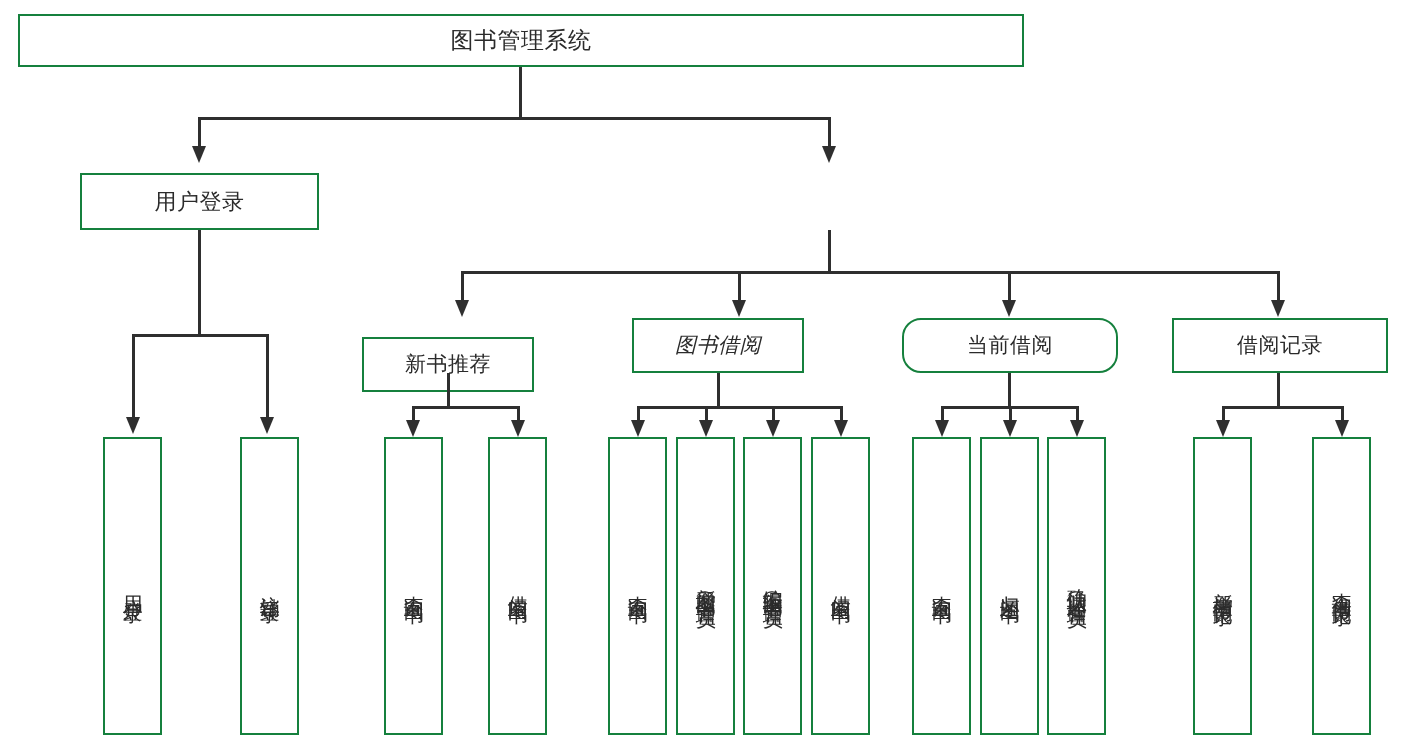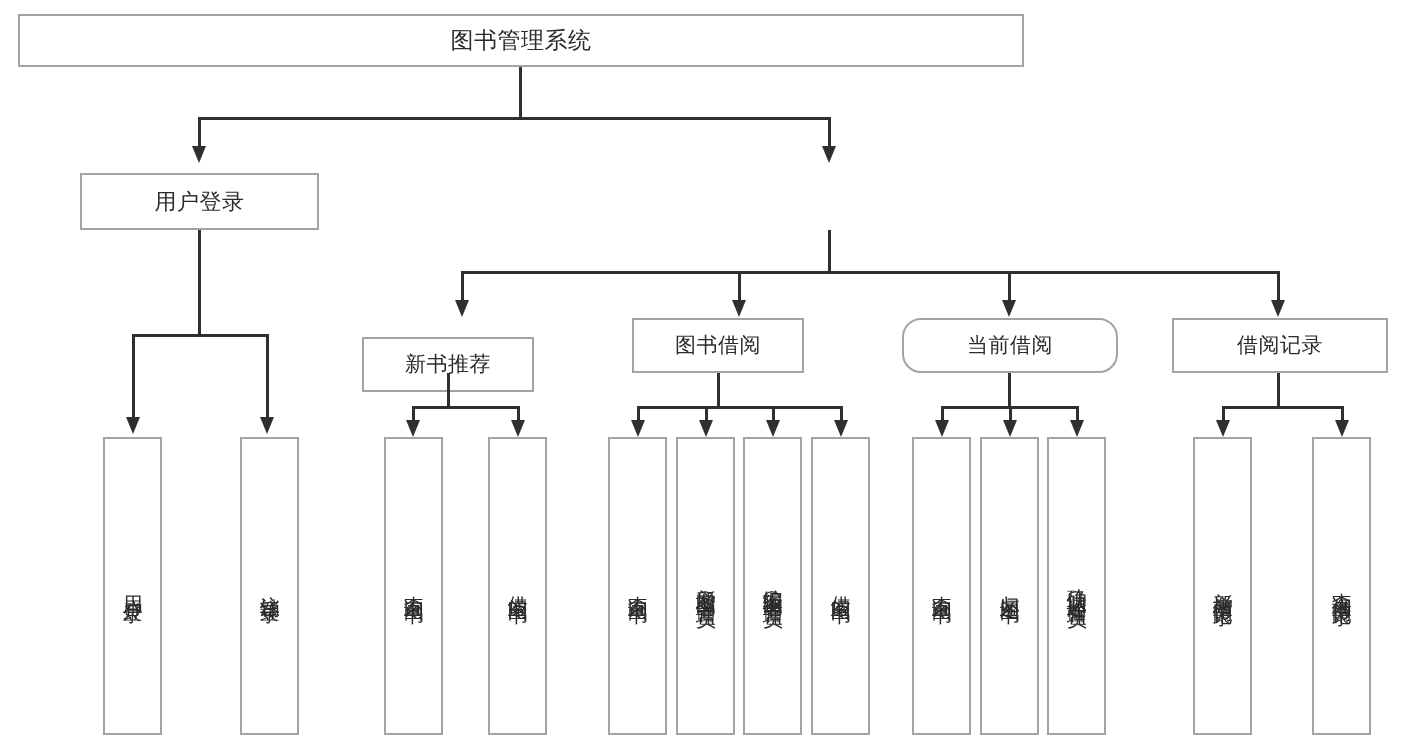--- a/index.html
+++ b/index.html
@@ -12,21 +12,21 @@
     position:relative;
     width:1405px;
     height:747px;
     background:#ffffff;
     overflow:hidden;
   }
   
   .node{
     position:absolute;
     box-sizing:border-box;
-    border:2px solid #a3a3a3;
+    border:2px solid #15803d;
     background:#ffffff;
     display:flex;
     align-items:center;
     justify-content:center;
   }
   .node.root{ font-size:23px; }
   .node.lvl2{ font-size:22px; }
   .node.lvl3{ font-size:21px; }
   .node .label{
     display:block;
@@ -114,21 +114,21 @@
 
   <div class="seg v" style="left:1008px;top:271px;height:31px;"></div>
   <div class="arrow" style="left:1002px;top:300px;"></div>
 
   <div class="seg v" style="left:1277px;top:271px;height:31px;"></div>
   <div class="arrow" style="left:1271px;top:300px;"></div>
 
   <div class="node lvl3" style="left:362px;top:337px;width:172px;height:55px;">
     <span class="label">新书推荐</span>
   </div>
-  <div class="node lvl3" style="left:632px;top:318px;width:172px;height:55px;">
+  <div class="node lvl3" style="left:632px;top:318px;width:172px;height:55px;font-style:italic;">
     <span class="label">图书借阅</span>
   </div>
   <div class="node lvl3" style="left:902px;top:318px;width:216px;height:55px;border-radius:19px;">
     <span class="label">当前借阅</span>
   </div>
   <div class="node lvl3" style="left:1172px;top:318px;width:216px;height:55px;">
     <span class="label">借阅记录</span>
   </div>
 
   <div class="seg v" style="left:447px;top:373px;height:35px;"></div>

